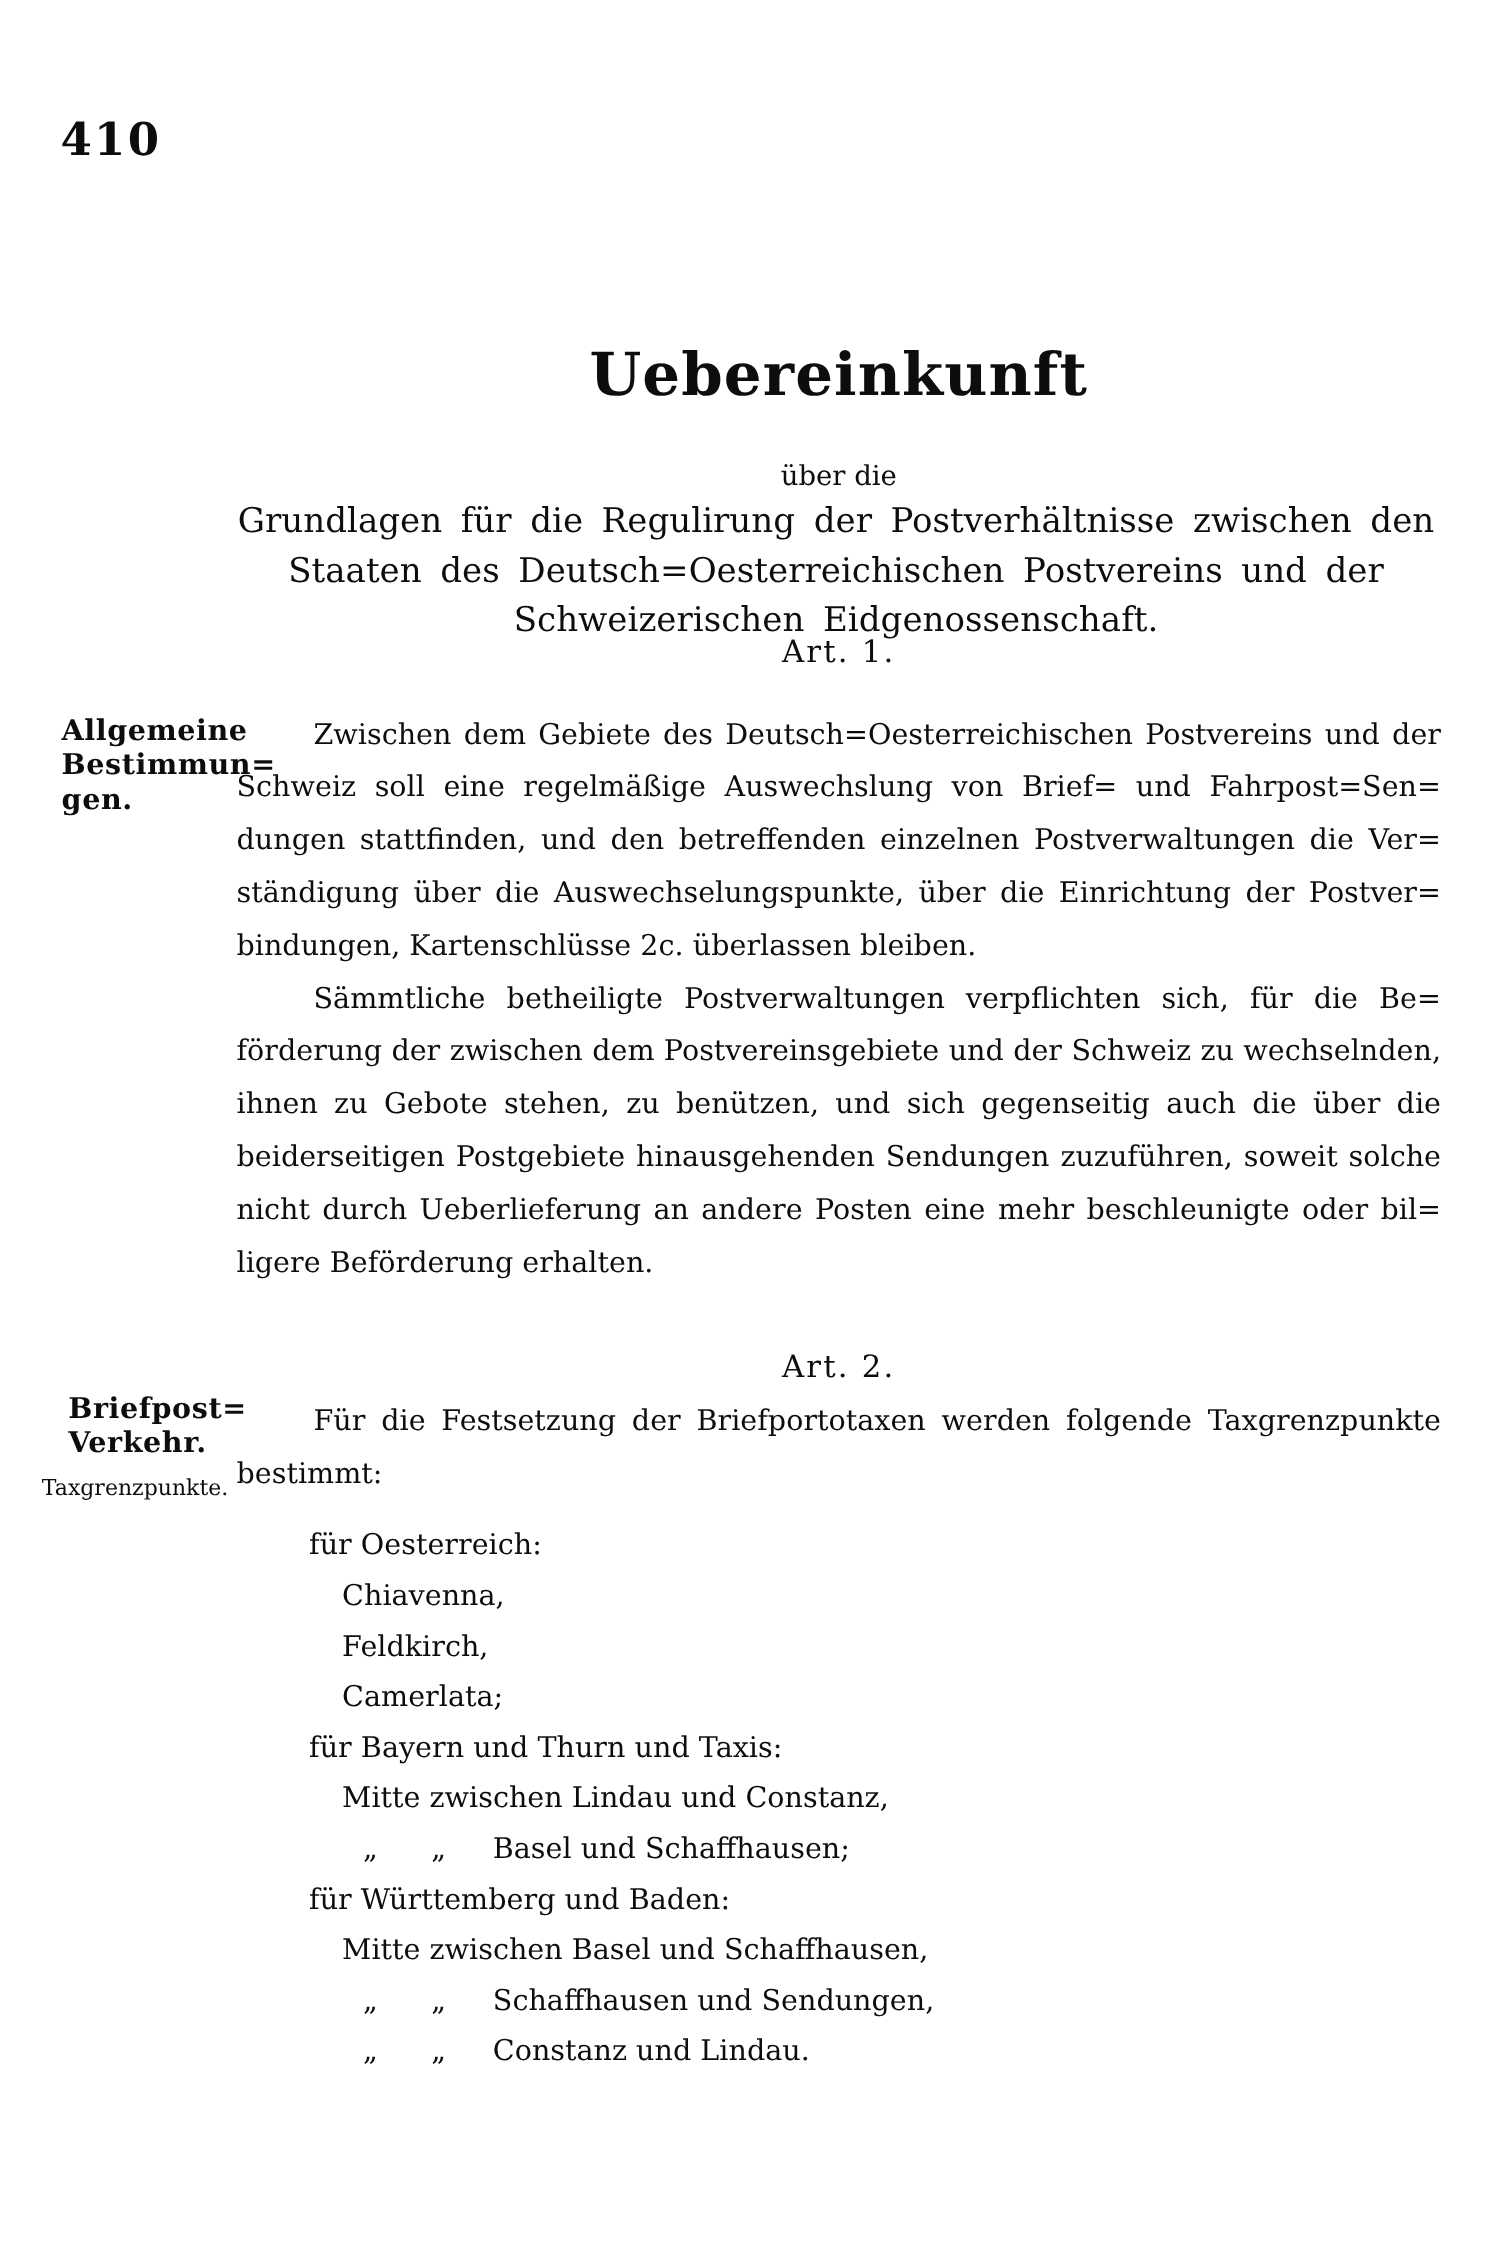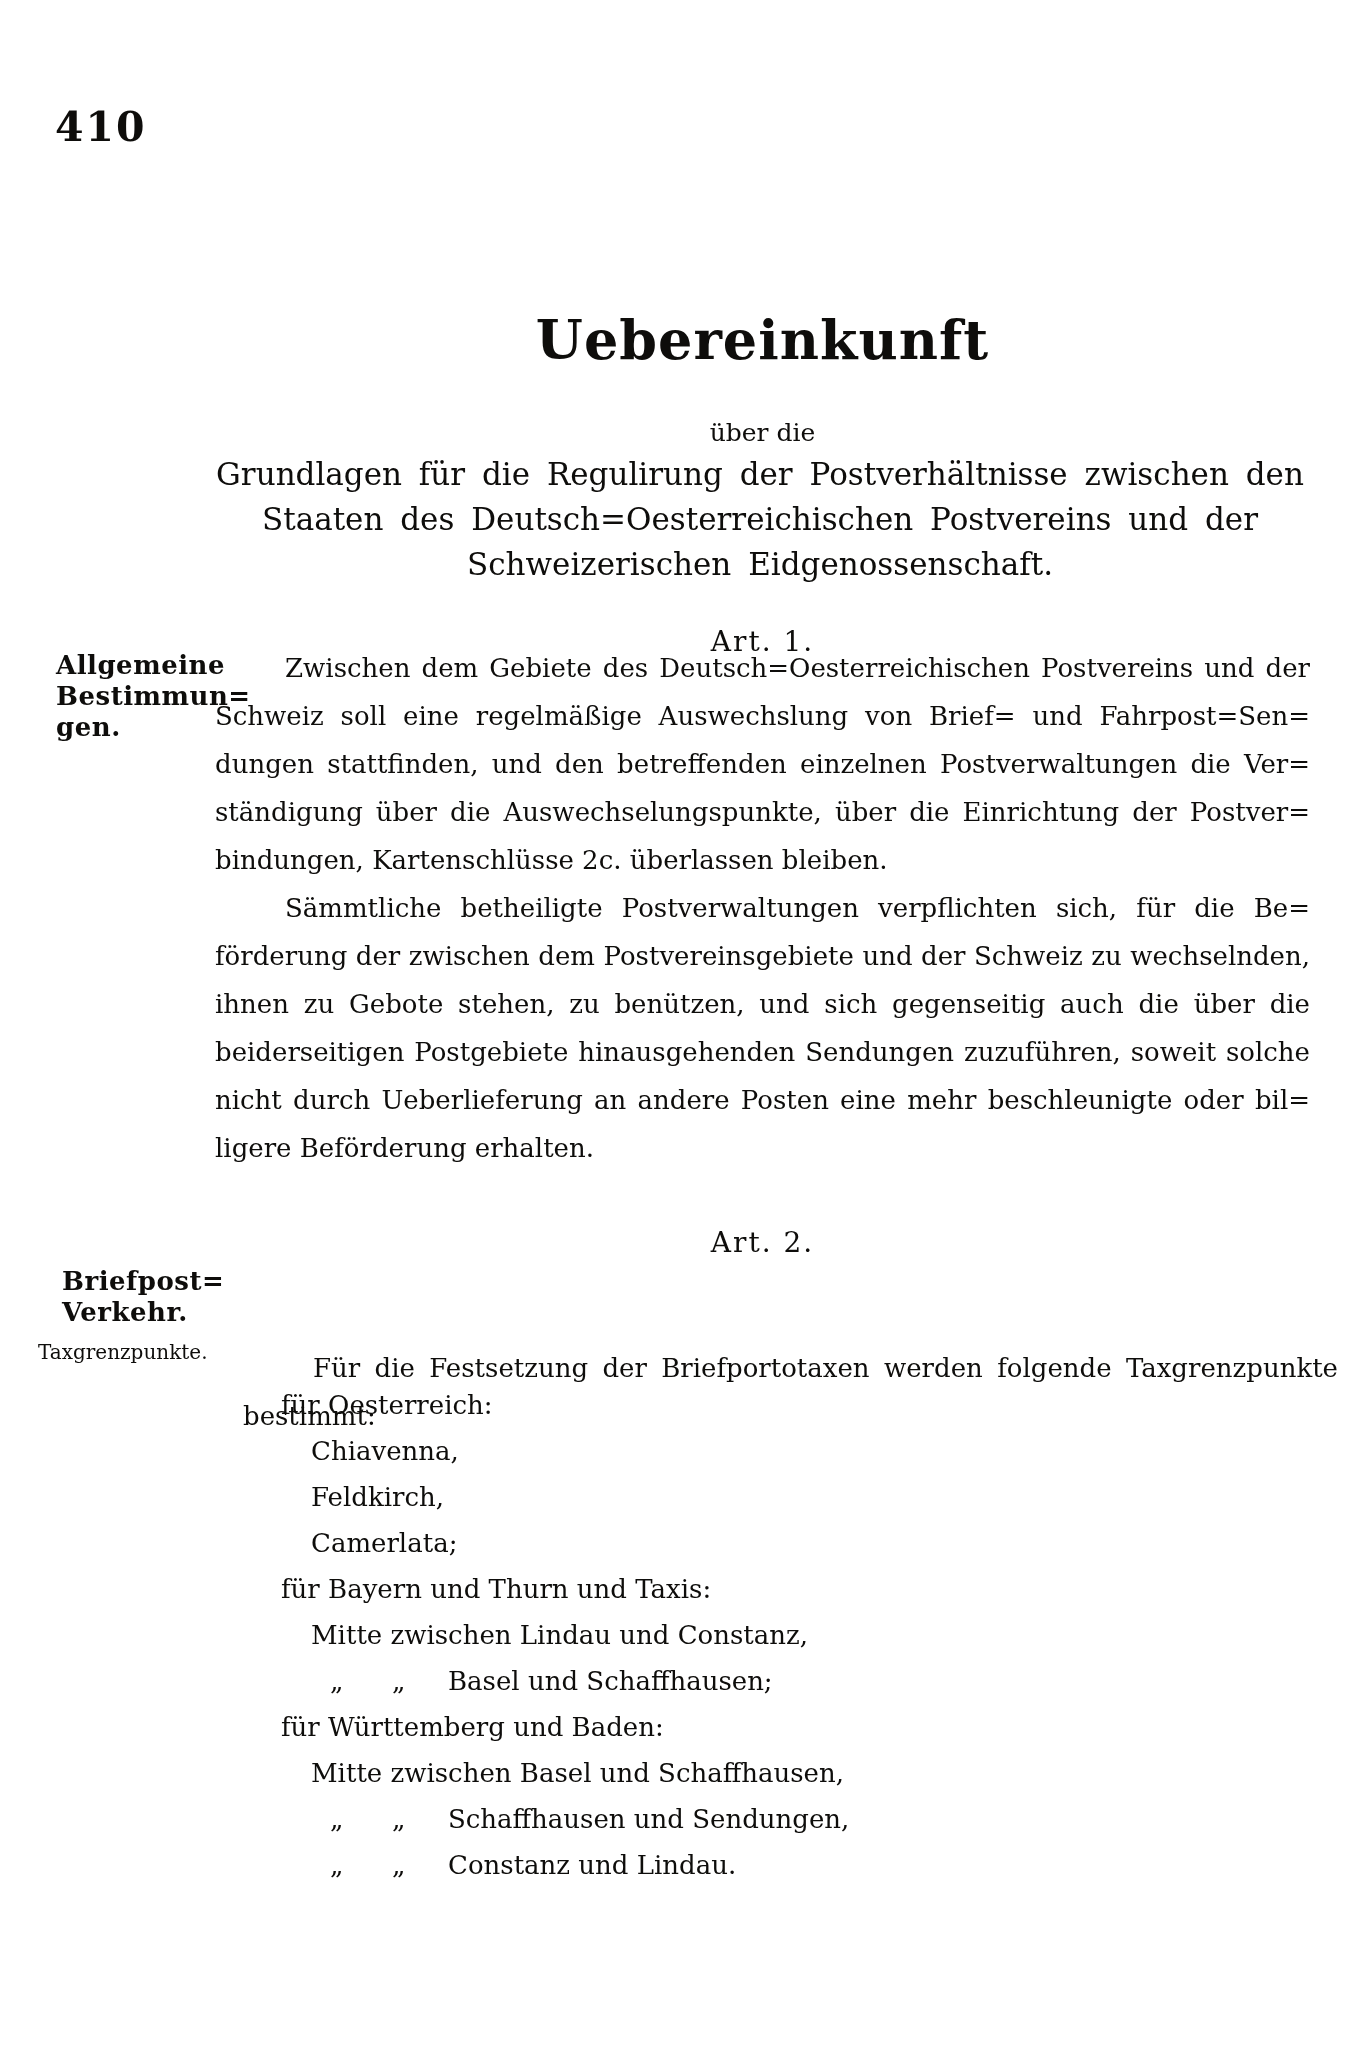--- a/index.html
+++ b/index.html
@@ -53,31 +53,31 @@
     word-spacing: 7px;
   }
   .art-heading {
     position: absolute;
     left: 215px;
     width: 1095px;
     text-align: center;
     font-size: 28px;
     letter-spacing: 2px;
   }
-  .art1-heading { top: 625px; }
+  .art1-heading { top: 576px; }
   .art2-heading { top: 1226px; }
   .paragraph {
     position: absolute;
     left: 215px;
     width: 1095px;
     font-size: 26px;
   }
   .para1 { top: 644px; }
   .para2 { top: 884px; }
-  .para3 { top: 1344px; margin-left: 28px; }
+  .para3 { top: 1268px; }
   .bline {
     height: 48px;
     line-height: 48px;
     text-align: justify;
     text-align-last: justify;
     white-space: nowrap;
   }
   .bline.first { text-indent: 70px; }
   .bline.last  { text-align-last: left; white-space: normal; }
   .margin-note {

